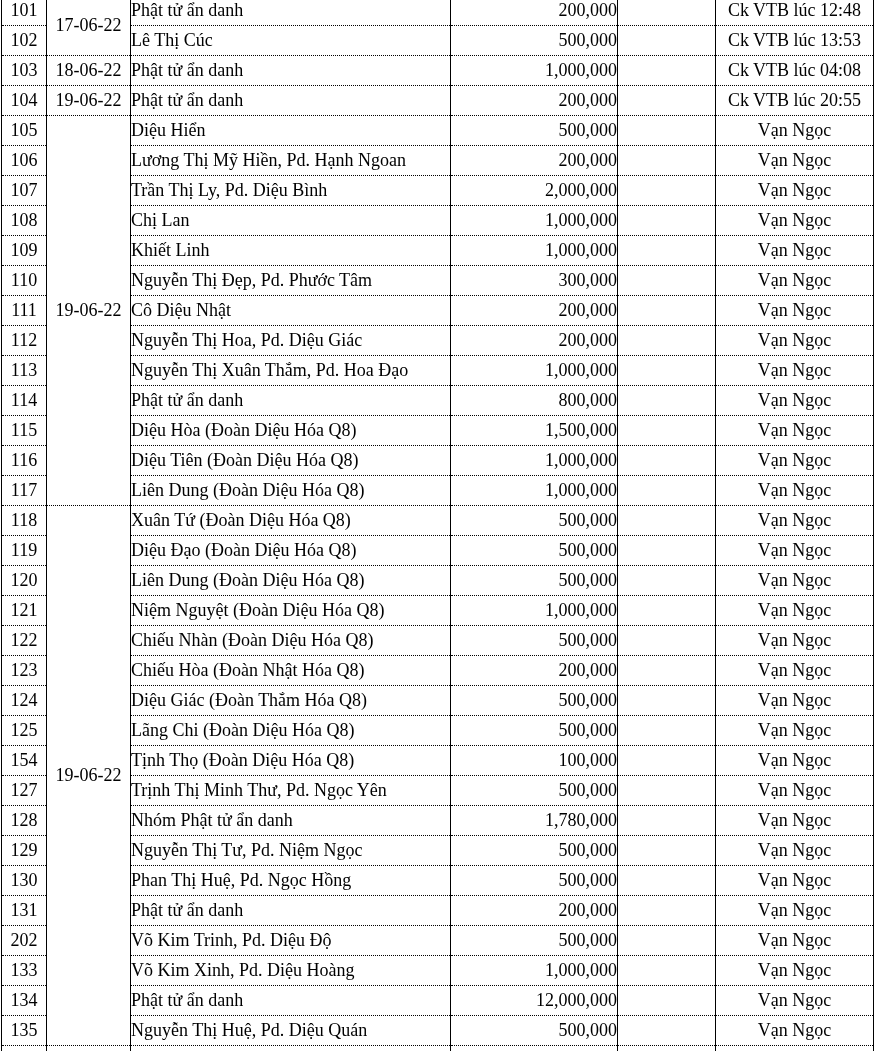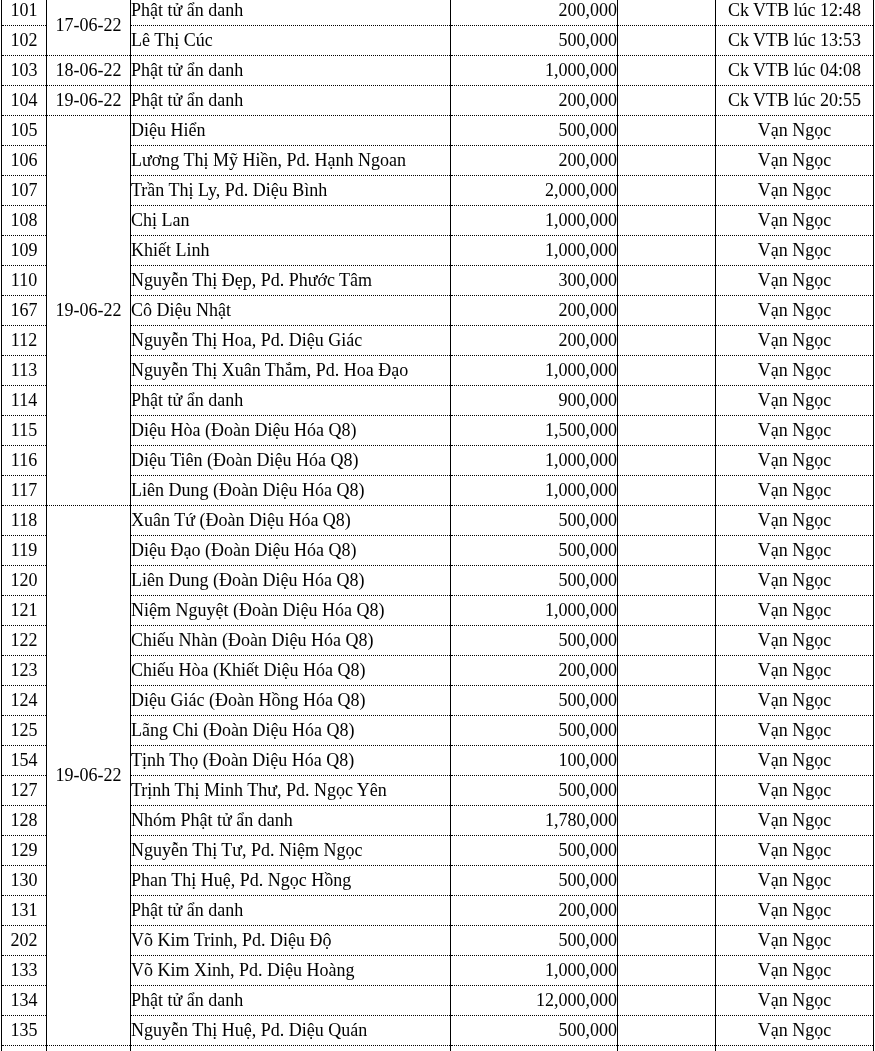--- a/index.html
+++ b/index.html
@@ -130,21 +130,21 @@
           <td class="c-note">Vạn Ngọc</td>
         </tr>
         <tr>
           <td class="c-index">110</td>
           <td class="c-name">Nguyễn Thị Đẹp, Pd. Phước Tâm</td>
           <td class="c-amount">300,000</td>
           <td class="c-blank"></td>
           <td class="c-note">Vạn Ngọc</td>
         </tr>
         <tr>
-          <td class="c-index">167</td>
+          <td class="c-index">111</td>
           <td class="c-name">Cô Diệu Nhật</td>
           <td class="c-amount">200,000</td>
           <td class="c-blank"></td>
           <td class="c-note">Vạn Ngọc</td>
         </tr>
         <tr>
           <td class="c-index">112</td>
           <td class="c-name">Nguyễn Thị Hoa, Pd. Diệu Giác</td>
           <td class="c-amount">200,000</td>
           <td class="c-blank"></td>
@@ -153,21 +153,21 @@
         <tr>
           <td class="c-index">113</td>
           <td class="c-name">Nguyễn Thị Xuân Thắm, Pd. Hoa Đạo</td>
           <td class="c-amount">1,000,000</td>
           <td class="c-blank"></td>
           <td class="c-note">Vạn Ngọc</td>
         </tr>
         <tr>
           <td class="c-index">114</td>
           <td class="c-name">Phật tử ẩn danh</td>
-          <td class="c-amount">900,000</td>
+          <td class="c-amount">800,000</td>
           <td class="c-blank"></td>
           <td class="c-note">Vạn Ngọc</td>
         </tr>
         <tr>
           <td class="c-index">115</td>
           <td class="c-name">Diệu Hòa (Đoàn Diệu Hóa Q8)</td>
           <td class="c-amount">1,500,000</td>
           <td class="c-blank"></td>
           <td class="c-note">Vạn Ngọc</td>
         </tr>
@@ -216,28 +216,28 @@
         </tr>
         <tr>
           <td class="c-index">122</td>
           <td class="c-name">Chiếu Nhàn (Đoàn Diệu Hóa Q8)</td>
           <td class="c-amount">500,000</td>
           <td class="c-blank"></td>
           <td class="c-note">Vạn Ngọc</td>
         </tr>
         <tr>
           <td class="c-index">123</td>
-          <td class="c-name">Chiếu Hòa (Khiết Diệu Hóa Q8)</td>
+          <td class="c-name">Chiếu Hòa (Đoàn Nhật Hóa Q8)</td>
           <td class="c-amount">200,000</td>
           <td class="c-blank"></td>
           <td class="c-note">Vạn Ngọc</td>
         </tr>
         <tr>
           <td class="c-index">124</td>
-          <td class="c-name">Diệu Giác (Đoàn Hồng Hóa Q8)</td>
+          <td class="c-name">Diệu Giác (Đoàn Thắm Hóa Q8)</td>
           <td class="c-amount">500,000</td>
           <td class="c-blank"></td>
           <td class="c-note">Vạn Ngọc</td>
         </tr>
         <tr>
           <td class="c-index">125</td>
           <td class="c-name">Lãng Chi (Đoàn Diệu Hóa Q8)</td>
           <td class="c-amount">500,000</td>
           <td class="c-blank"></td>
           <td class="c-note">Vạn Ngọc</td>

